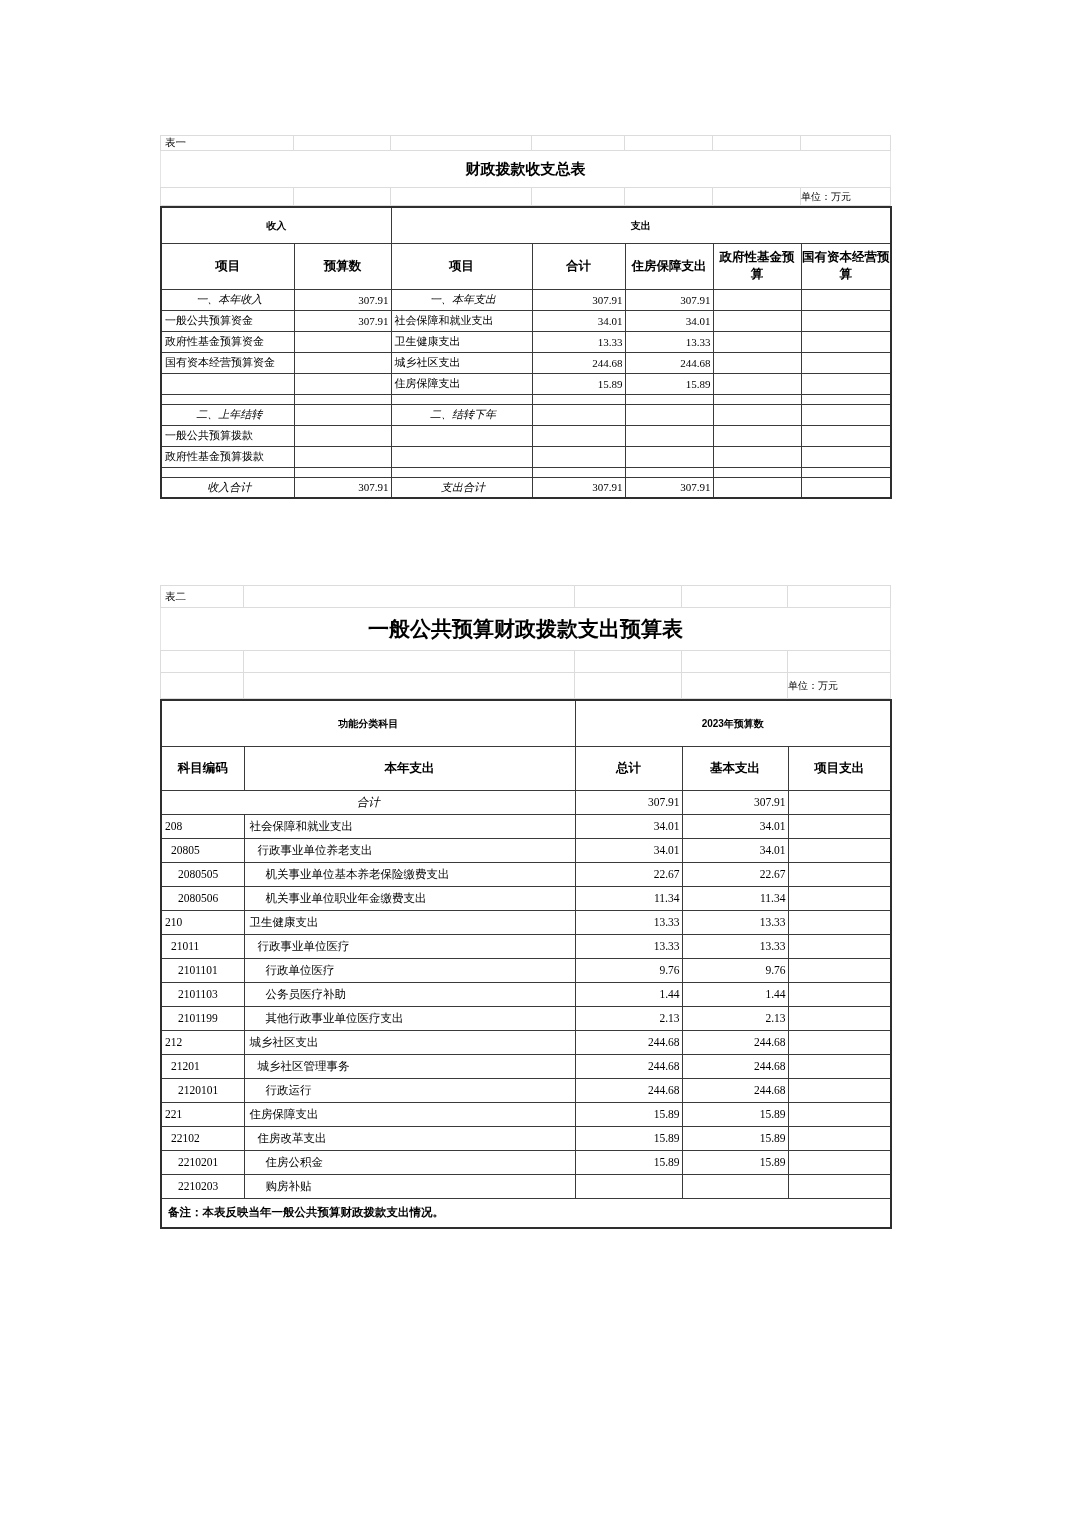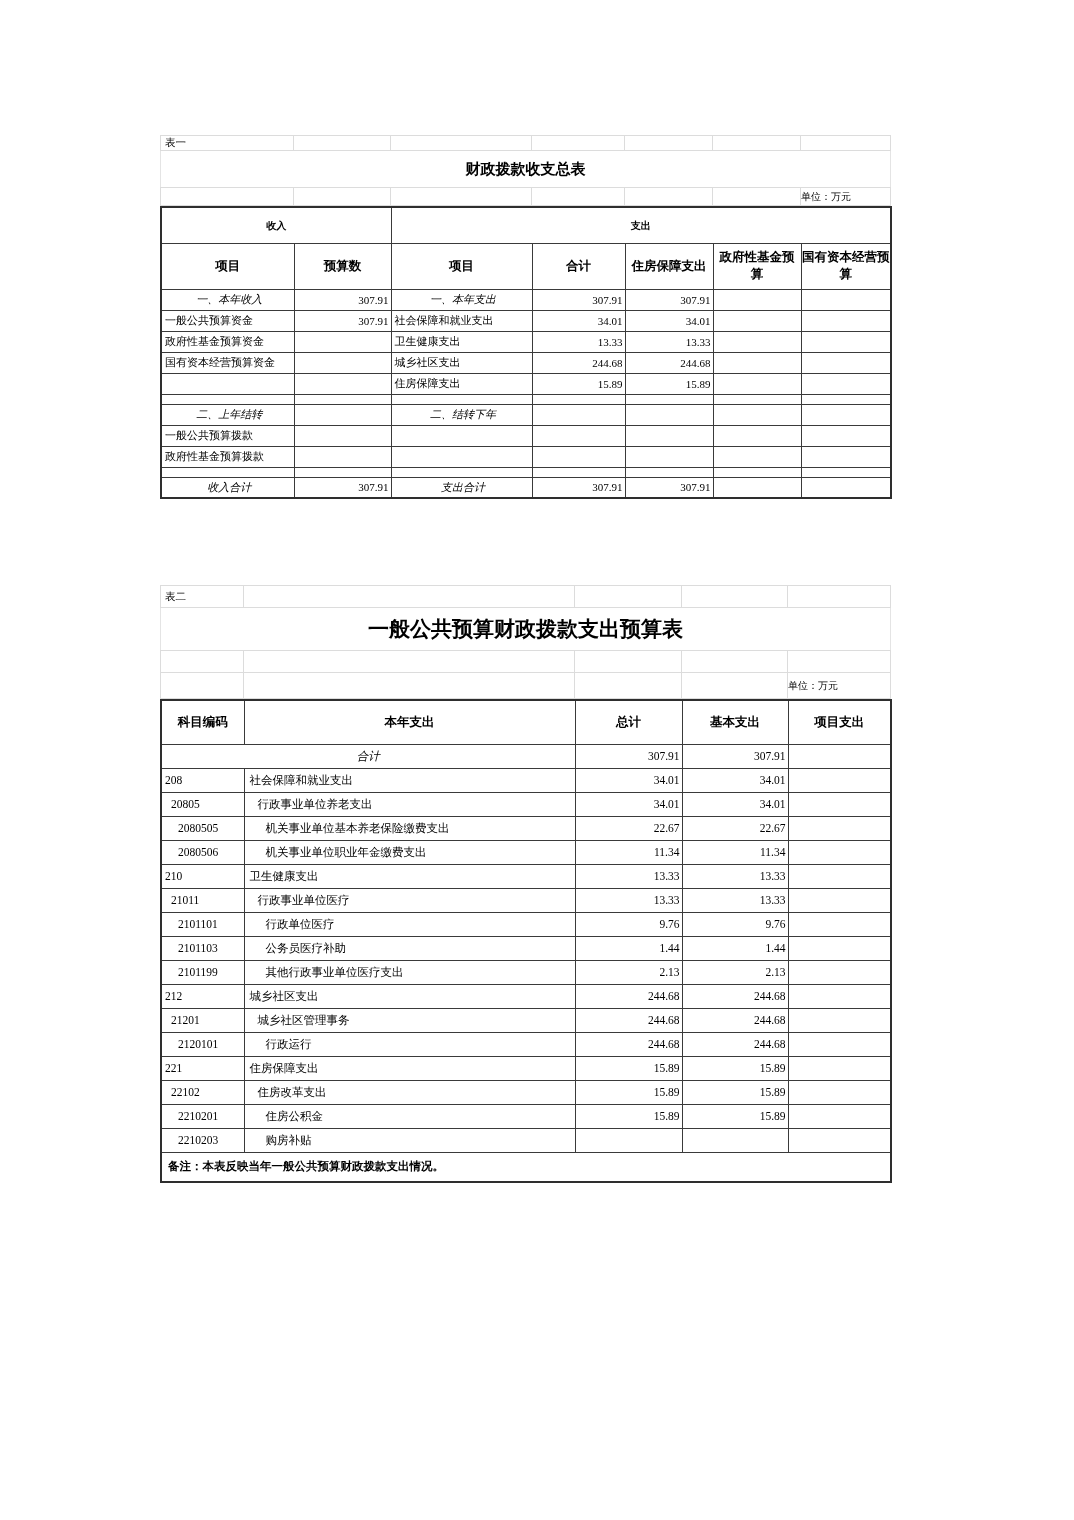--- a/index.html
+++ b/index.html
@@ -283,20 +283,24 @@
 
     <table class="main" id="t2-main">
       <colgroup>
           <col style="width:83px">
           <col style="width:331px">
           <col style="width:107px">
           <col style="width:106px">
           <col style="width:103px">
         </colgroup>
       <thead>
+        <tr class="h1">
+          <th colspan="2">功能分类科目</th>
+          <th colspan="3">2023年预算数</th>
+        </tr>
         <tr class="h2">
           <th>科目编码</th>
           <th>本年支出</th>
           <th>总计</th>
           <th>基本支出</th>
           <th>项目支出</th>
         </tr>
       </thead>
       <tbody>
         <tr class="total-row">

